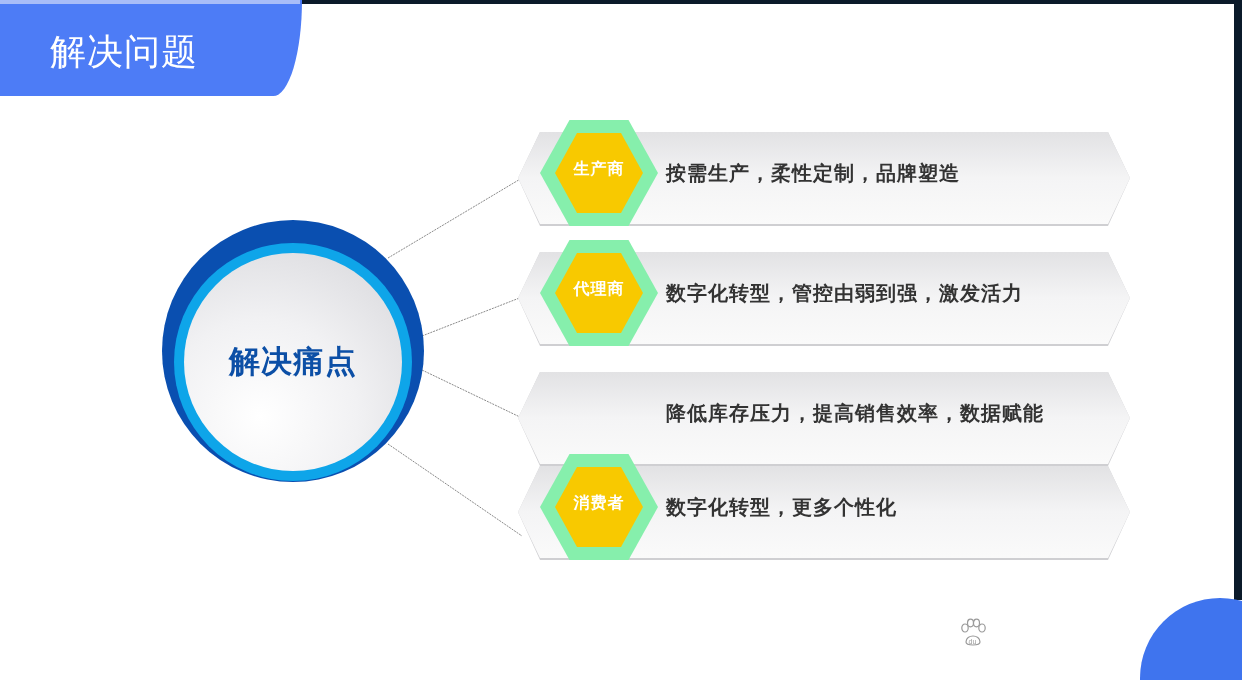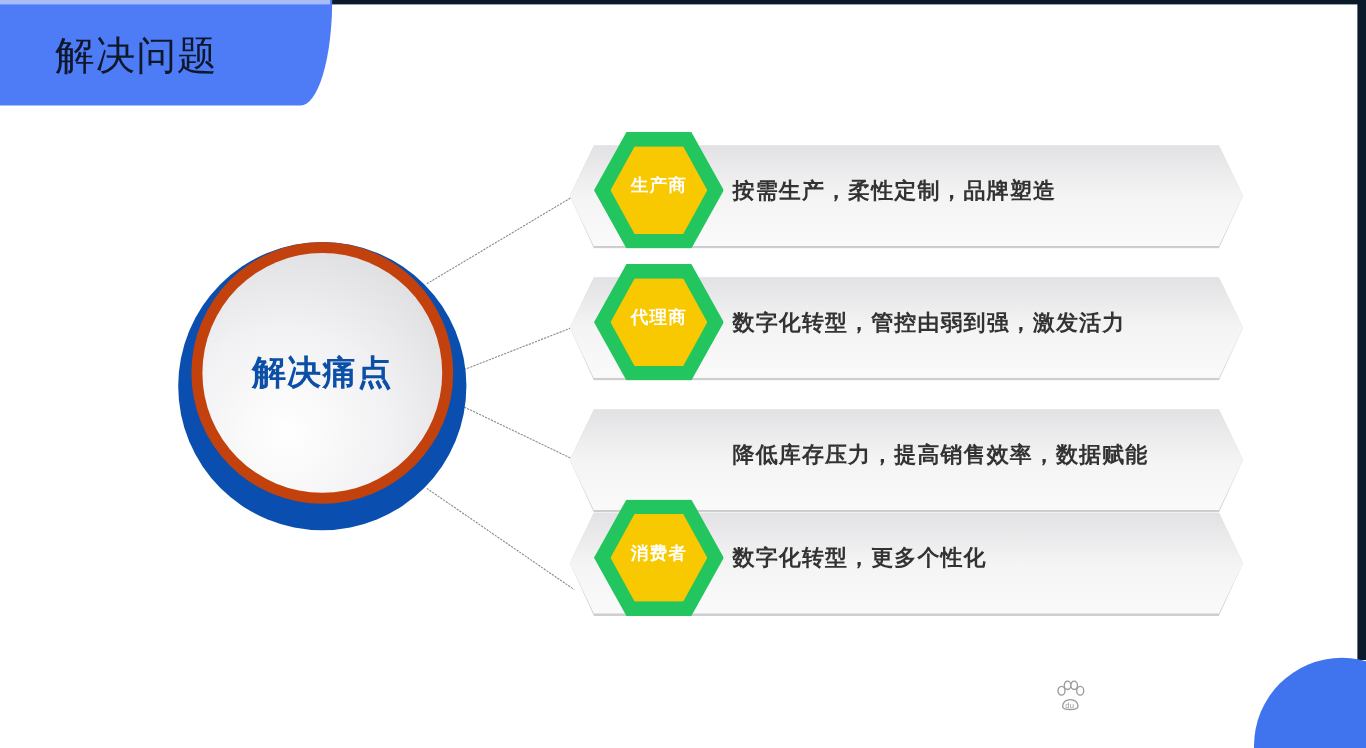--- a/index.html
+++ b/index.html
@@ -1,37 +1,37 @@
 <!DOCTYPE html>
 <html><head>
 <meta charset="utf-8">
 <style>
   html, body { margin:0; padding:0; }
   body { width:1242px; height:680px; position:relative; overflow:hidden; background:#ffffff; font-family:"DejaVu Sans","Liberation Sans",sans-serif; }
   .frame-top { position:absolute; left:300px; top:0; width:942px; height:4px; background:#0b1a2a; }
   .frame-right { position:absolute; right:0; top:0; width:8px; height:600px; background:#0b1a2a; }
   .title-tab { position:absolute; left:0; top:0; width:302px; height:96px; background:#4d7cf6; border-radius:0 0 60px 0 / 0 0 200px 0; }
   .title-tab-strip { position:absolute; left:0; top:0; width:300px; height:4px; background:#a8bdf8; }
-  .title-text { position:absolute; left:50px; top:30px; font-size:36px; color:#0f172a; letter-spacing:1px; line-height:44px; }
+  .title-text { position:absolute; left:50px; top:30px; font-size:36px; color:#ffffff; letter-spacing:1px; line-height:44px; }
   .corner-blob { position:absolute; left:1140px; top:598px; width:160px; height:160px; border-radius:50%; background:#3f74ee; }
   .lines { position:absolute; left:0; top:0; width:1242px; height:680px; }
   .circle-outer { position:absolute; left:162px; top:220px; width:262px; height:262px; border-radius:50%; background:#0a4fb0; }
-  .circle-mid { position:absolute; left:12px; top:0; width:238px; height:238px; border-radius:50%; background:#c2410c; }
+  .circle-mid { position:absolute; left:12px; top:23px; width:238px; height:238px; border-radius:50%; background:#0ea5e9; }
   .circle-inner { position:absolute; left:10px; top:10px; width:218px; height:218px; border-radius:50%;
      background:radial-gradient(circle at 35% 75%, #ffffff 0%, #f1f1f3 45%, #d6d6da 100%); display:flex; align-items:center; justify-content:center; }
   .circle-label { font-size:31px; font-weight:bold; color:#0c4fa6; letter-spacing:1px; }
   .row { position:absolute; left:518px; width:612px; height:94px; }
   .banner { position:absolute; left:0; top:8px; width:612px; height:92px;
      clip-path:polygon(22px 0, 590px 0, 612px 46px, 590px 92px, 22px 92px, 0 46px);
      background:linear-gradient(180deg,#e2e2e4 0%, #f4f4f5 50%, #fafafa 100%);
      box-shadow:0 2px 2px rgba(0,0,0,.15); }
   .banner-edge { position:absolute; left:0; top:8px; width:612px; height:94px;
      clip-path:polygon(22px 0, 590px 0, 612px 46px, 590px 94px, 22px 94px, 0 46px); background:#cfcfd2; }
   .hex-outer { position:absolute; left:22px; top:-4px; width:118px; height:106px;
-     clip-path:polygon(25% 0, 75% 0, 100% 50%, 75% 100%, 25% 100%, 0 50%); background:#22c55e; border-radius:12px; }
+     clip-path:polygon(25% 0, 75% 0, 100% 50%, 75% 100%, 25% 100%, 0 50%); background:#86efac; border-radius:12px; }
   .hex-inner { position:absolute; left:15px; top:13px; width:88px; height:80px;
      clip-path:polygon(25% 0, 75% 0, 100% 50%, 75% 100%, 25% 100%, 0 50%); background:#f8c900;
      display:flex; align-items:center; justify-content:center; }
   .hex-label { color:#ffffff; font-size:16px; font-weight:bold; margin-top:-8px; letter-spacing:1px; }
   .row-desc { position:absolute; left:148px; top:36px; font-size:20px; font-weight:bold; color:#333333; letter-spacing:1px; white-space:nowrap; }
   .watermark { position:absolute; left:958px; top:618px; font-size:30px; color:#ffffff; line-height:38px;
      -webkit-text-stroke:1px #9a9a9a; letter-spacing:0px; display:flex; align-items:center; white-space:nowrap; }
   .paw-icon { display:inline-block; width:30px; height:30px; margin-right:4px; position:relative; }
   .paw-icon svg { width:30px; height:30px; }
 </style>

